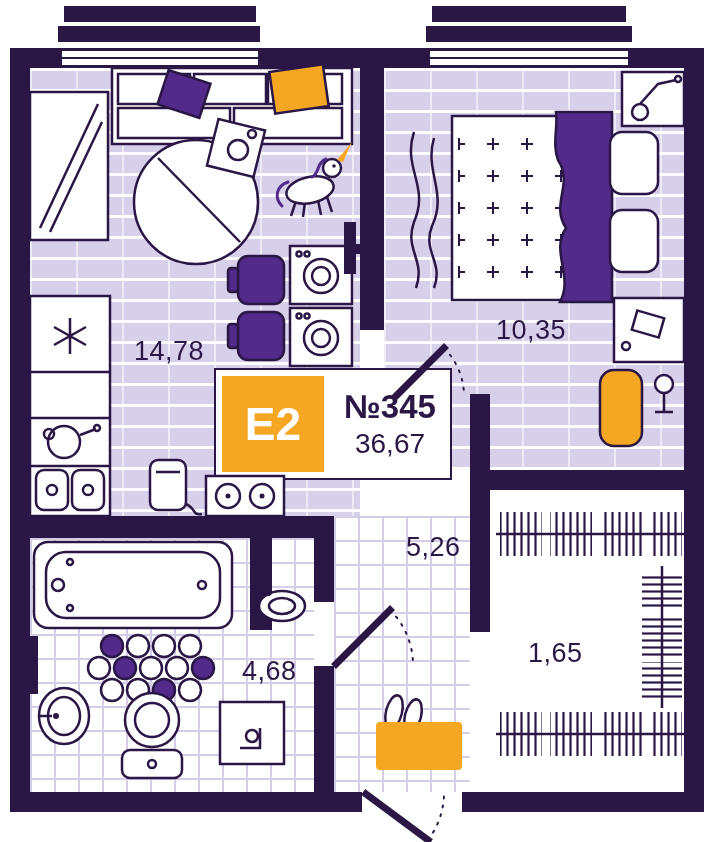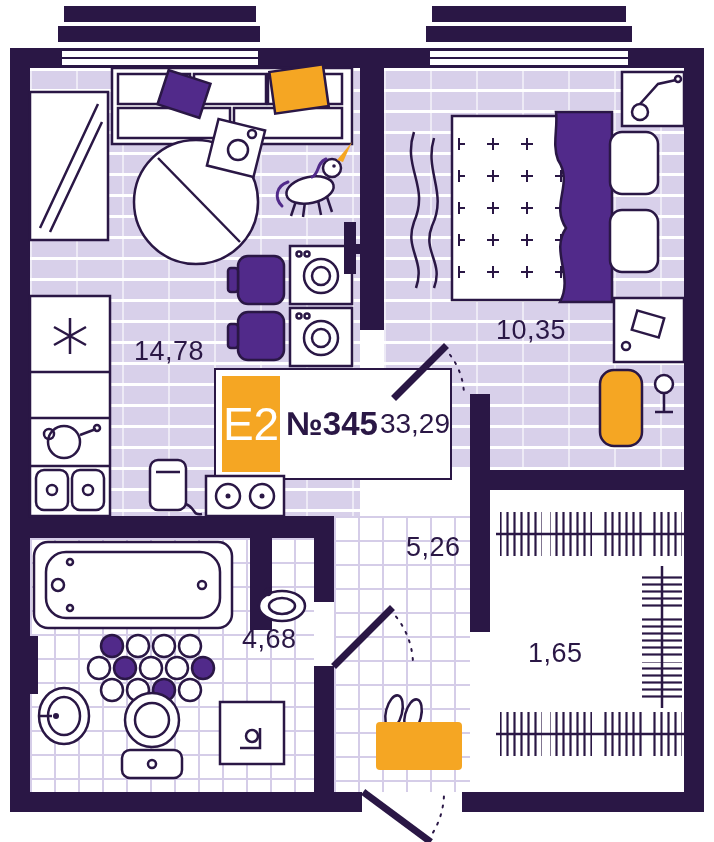--- a/index.html
+++ b/index.html
@@ -12,23 +12,23 @@
     background-image:
       repeating-linear-gradient(to bottom,#ffffff 0 3px,transparent 3px 21px),
       repeating-linear-gradient(to right,rgba(255,255,255,.55) 0 2px,transparent 2px 46px);}
   .tile{background-color:#ffffff;
     background-image:
       repeating-linear-gradient(to bottom,#d5cde8 0 2px,transparent 2px 24px),
       repeating-linear-gradient(to right,#d5cde8 0 2px,transparent 2px 24px);}
   .white-floor{background:#fff;}
   .room-label{font-size:27px;color:#2a1745;letter-spacing:.5px;}
   .info-card{background:#fff;border:2px solid #2a1745;box-sizing:border-box;display:flex;}
-  .badge{width:102px;margin:6px;background:#f5a623;color:#fff;font-size:46px;font-weight:normal;
+  .badge{width:102px;margin:6px;background:#f5a623;color:#fff;font-size:46px;font-weight:bold;
          display:flex;align-items:center;justify-content:center;}
-  .info-right{flex:1;display:flex;flex-direction:row;align-items:center;justify-content:center;gap:2px;color:#2a1745;}
+  .info-right{flex:1;display:flex;flex-direction:column;align-items:center;justify-content:center;gap:2px;color:#2a1745;}
   .unit-number{font-size:33px;font-weight:700;}
   .unit-area{font-size:28px;font-weight:400;}
   svg .ln{fill:none;stroke:#2a1745;stroke-width:2.5;}
   svg .wh{fill:#ffffff;stroke:#2a1745;stroke-width:2.5;}
   svg .pu{fill:#512a8a;stroke:#2a1745;stroke-width:2.5;}
   svg .or{fill:#f5a623;stroke:#2a1745;stroke-width:2.5;}
   svg .orf{fill:#f5a623;stroke:none;}
   svg .dk{fill:#2a1745;stroke:none;}
   svg .pln{fill:none;stroke:#512a8a;stroke-width:3;stroke-linecap:round;}
   svg .dash{fill:none;stroke:#2a1745;stroke-width:2;stroke-dasharray:2 7;stroke-linecap:round;}
@@ -62,21 +62,21 @@
   <div class="wall abs" style="left:314px;top:538px;width:20px;height:64px"></div>
   <div class="wall abs" style="left:314px;top:666px;width:20px;height:126px"></div>
   <div class="wall abs" style="left:250px;top:538px;width:22px;height:92px"></div>
   <div class="wall abs" style="left:470px;top:394px;width:20px;height:238px"></div>
   <div class="wall abs" style="left:470px;top:470px;width:214px;height:20px"></div>
 
   <div class="info-card abs" style="left:214px;top:368px;width:238px;height:112px">
     <div class="badge">Е2</div>
     <div class="info-right">
       <div class="unit-number">№345</div>
-      <div class="unit-area">33,29</div>
+      <div class="unit-area">36,67</div>
     </div>
   </div>
 
   <svg class="abs" style="left:0;top:0" width="714" height="842" viewBox="0 0 714 842">
     <defs>
       <pattern id="plus" width="34" height="32" patternUnits="userSpaceOnUse">
         <path d="M17 10 V22 M11 16 H23" stroke="#2a1745" stroke-width="2" fill="none"></path>
       </pattern>
       <pattern id="vlines" width="7" height="10" patternUnits="userSpaceOnUse">
         <path d="M3.5 0 V10" stroke="#2a1745" stroke-width="2.2"></path>
@@ -291,16 +291,16 @@
     </g>
     <g>
       <path class="lf" d="M366 794 L428 840"></path>
       <path class="dash" d="M428 840 A78 78 0 0 0 444 794"></path>
     </g>
   </svg>
 
   <div class="room-label abs" style="left:134px;top:336px">14,78</div>
   <div class="room-label abs" style="left:496px;top:315px">10,35</div>
   <div class="room-label abs" style="left:406px;top:532px">5,26</div>
-  <div class="room-label abs" style="left:242px;top:624px">4,68</div>
+  <div class="room-label abs" style="left:242px;top:656px">4,68</div>
   <div class="room-label abs" style="left:528px;top:638px">1,65</div>
 
 </div>
 
 </body></html>

